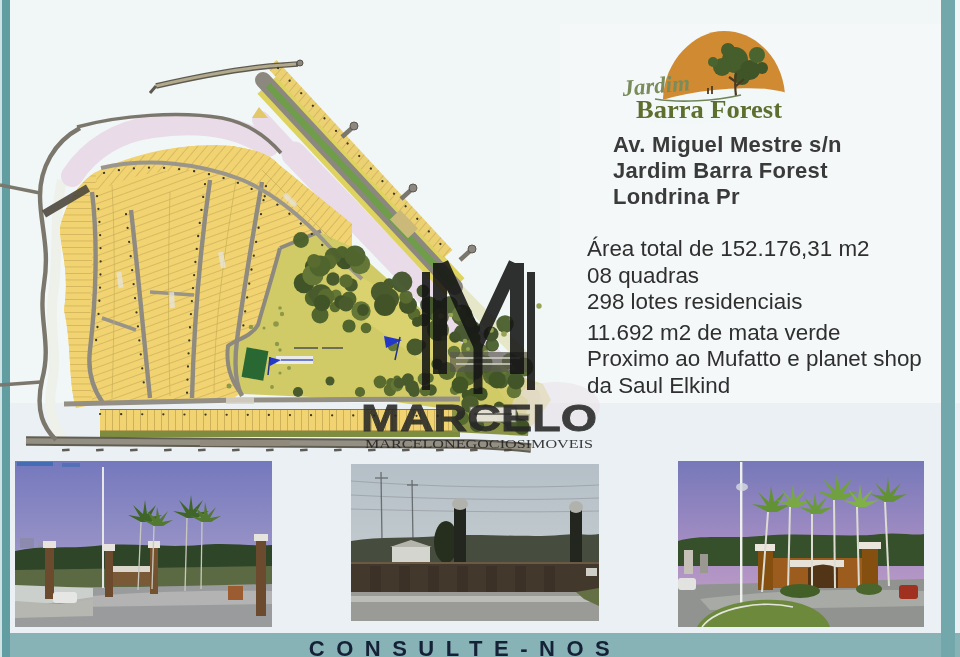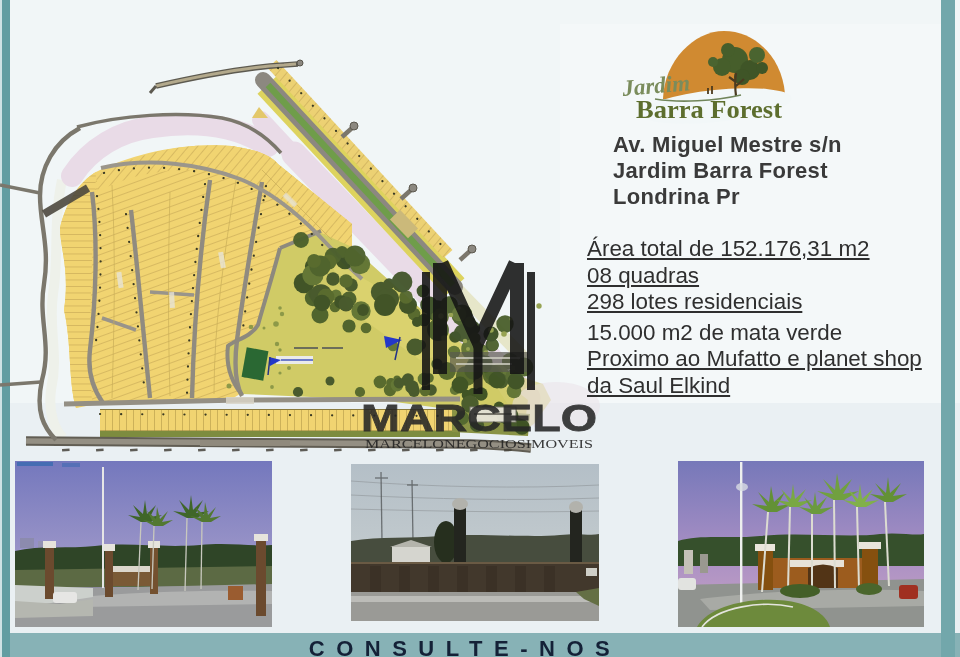--- a/index.html
+++ b/index.html
@@ -573,15 +573,15 @@
 
 <rect x="678" y="578" width="18" height="12" rx="3" fill="#e2e3e0"></rect>
 
 <rect x="899" y="585" width="19" height="14" rx="3" fill="#a03020"></rect>
 </g>
 
 </svg>
 
 <div class="abs" style="left:613px;top:132px;font-size:22px;line-height:26px;letter-spacing:0.3px;color:#3a3a3a;font-weight:bold;">Av. Miguel Mestre s/n<br>Jardim Barra Forest<br>Londrina Pr</div>
 
-<div class="abs" style="left:587px;top:236px;font-size:22.4px;line-height:26.5px;color:#2f2f2f;text-decoration:underline;">Área total de 152.176,31 m2<br>08 quadras<br>298 lotes residenciais<br><span style="display:inline-block;margin-top:4px;">15.000 m2 de mata verde</span><br>Proximo ao Mufatto e planet shop<br>da Saul Elkind</div>
+<div class="abs" style="left:587px;top:236px;font-size:22.4px;line-height:26.5px;color:#2f2f2f;">Área total de 152.176,31 m2<br>08 quadras<br>298 lotes residenciais<br><span style="display:inline-block;margin-top:4px;">11.692 m2 de mata verde</span><br>Proximo ao Mufatto e planet shop<br>da Saul Elkind</div>
 
 <div class="abs" style="left:6px;top:636px;width:918px;text-align:center;font-size:22px;font-weight:bold;letter-spacing:11.5px;color:#142137;">CONSULTE-NOS</div>
 
 </body></html>

